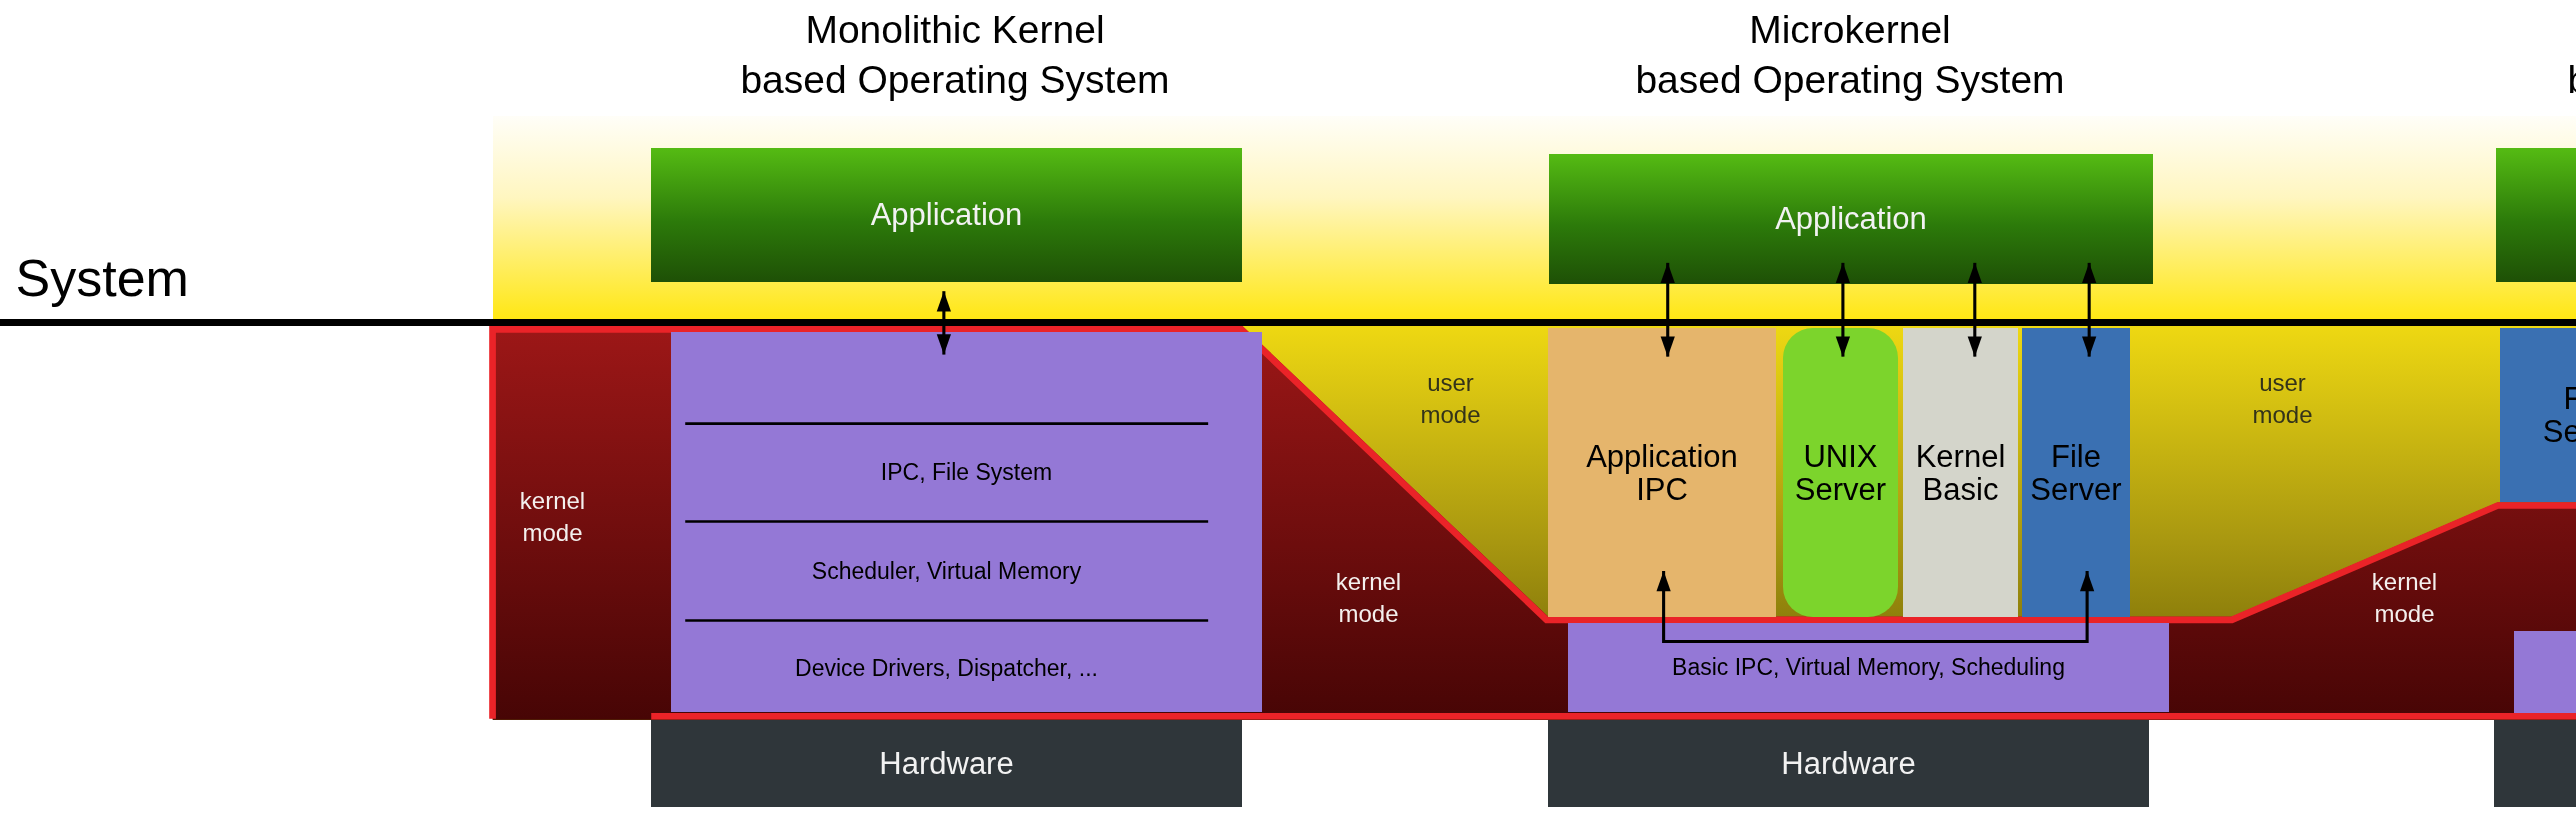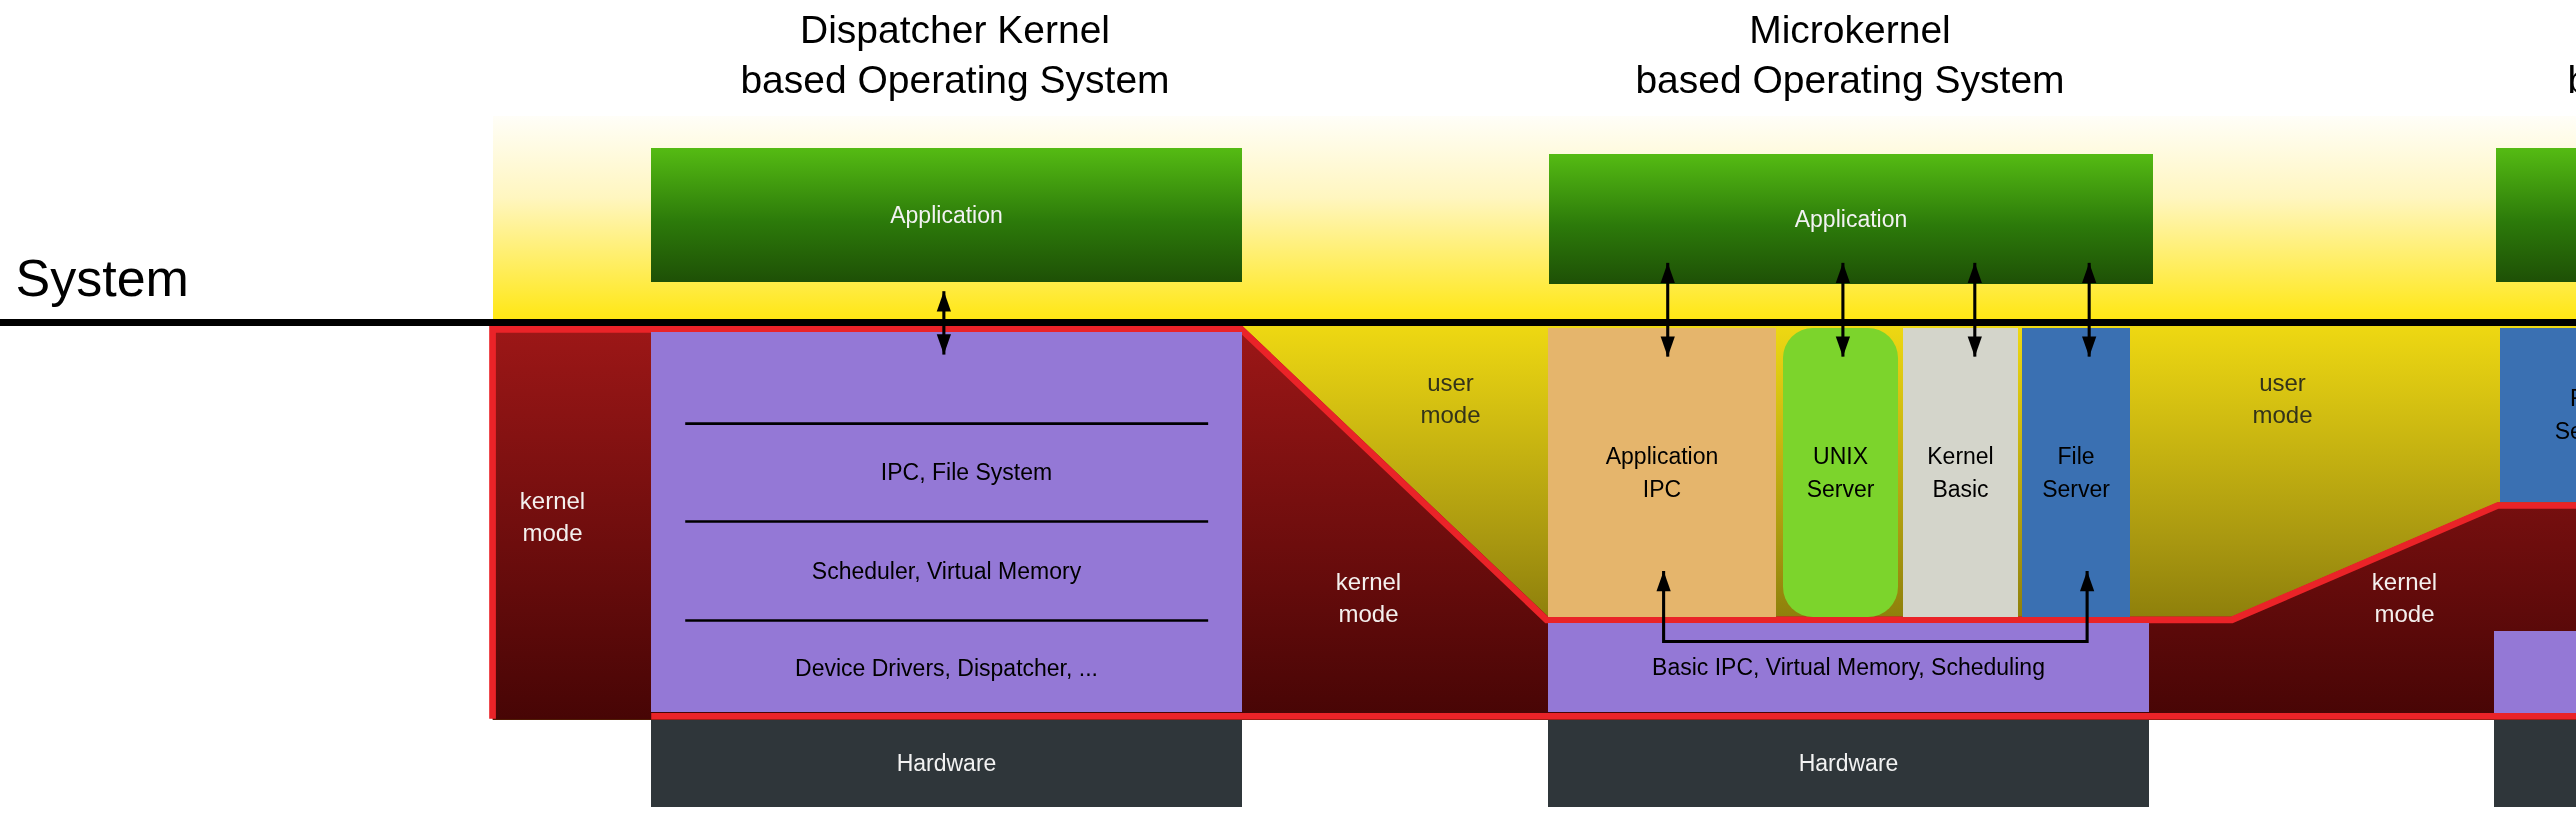--- a/index.html
+++ b/index.html
@@ -13,43 +13,43 @@
   .side-label{position:absolute;left:15.5px;font-size:52px;line-height:54px;color:#000;white-space:nowrap;}
   
   .band-user-top{position:absolute;left:493px;top:116px;width:2725px;height:203px;
     background:linear-gradient(to bottom,#fffef8 0%,#fff6c0 40%,#ffe714 100%);}
   .band-user-low{position:absolute;left:493px;top:326px;width:2725px;height:394px;
     background:linear-gradient(to bottom,#eed812 0%,#a89710 55%,#6b6005 100%);}
   .hline{position:absolute;left:0;top:319px;width:3218px;height:6.7px;background:#000;}
   svg.layer{position:absolute;left:0;top:0;pointer-events:none;}
   
   .box{position:absolute;display:flex;align-items:center;justify-content:center;
-       text-align:center;font-size:23px;color:#000;}
+       text-align:center;font-size:31px;color:#000;}
   .app{background:linear-gradient(to bottom,#55bb13 0%,#2c7a0a 55%,#1e5006 100%);color:#f2f2f2;}
   .hardware{background:#2f363a;color:#f2f2f2;}
-  .purple{background:#9478d6;}
+  .purple{background:#9478d6;margin-left:20px;}
   .tan{background:#e5b56c;}
   .ugreen{background:#7cd42c;}
   .lgray{background:#d4d5cb;}
   .blue{background:#3a70b2;}
   .twoline{flex-direction:column;line-height:33px;}
   
   .prow{position:absolute;left:651px;width:591px;text-align:center;font-size:23px;line-height:27px;}
   
   .mode{position:absolute;font-size:24px;line-height:32px;text-align:center;width:155px;}
   .mode.kernel{color:#f4f0ee;}
   .mode.user{color:#33331a;}
 </style>
 </head>
 <body>
 
 <div class="stage">
 
   <div class="title" style="left:517px;">
-    <div>Dispatcher Kernel</div>
+    <div>Monolithic Kernel</div>
     <div>based Operating System</div>
   </div>
   <div class="title" style="left:1412px;">
     <div>Microkernel</div>
     <div>based Operating System</div>
   </div>
   <div class="title" style="left:2344px;">
     <div>"Hybrid kernel"</div>
     <div>based Operating System</div>
   </div>

